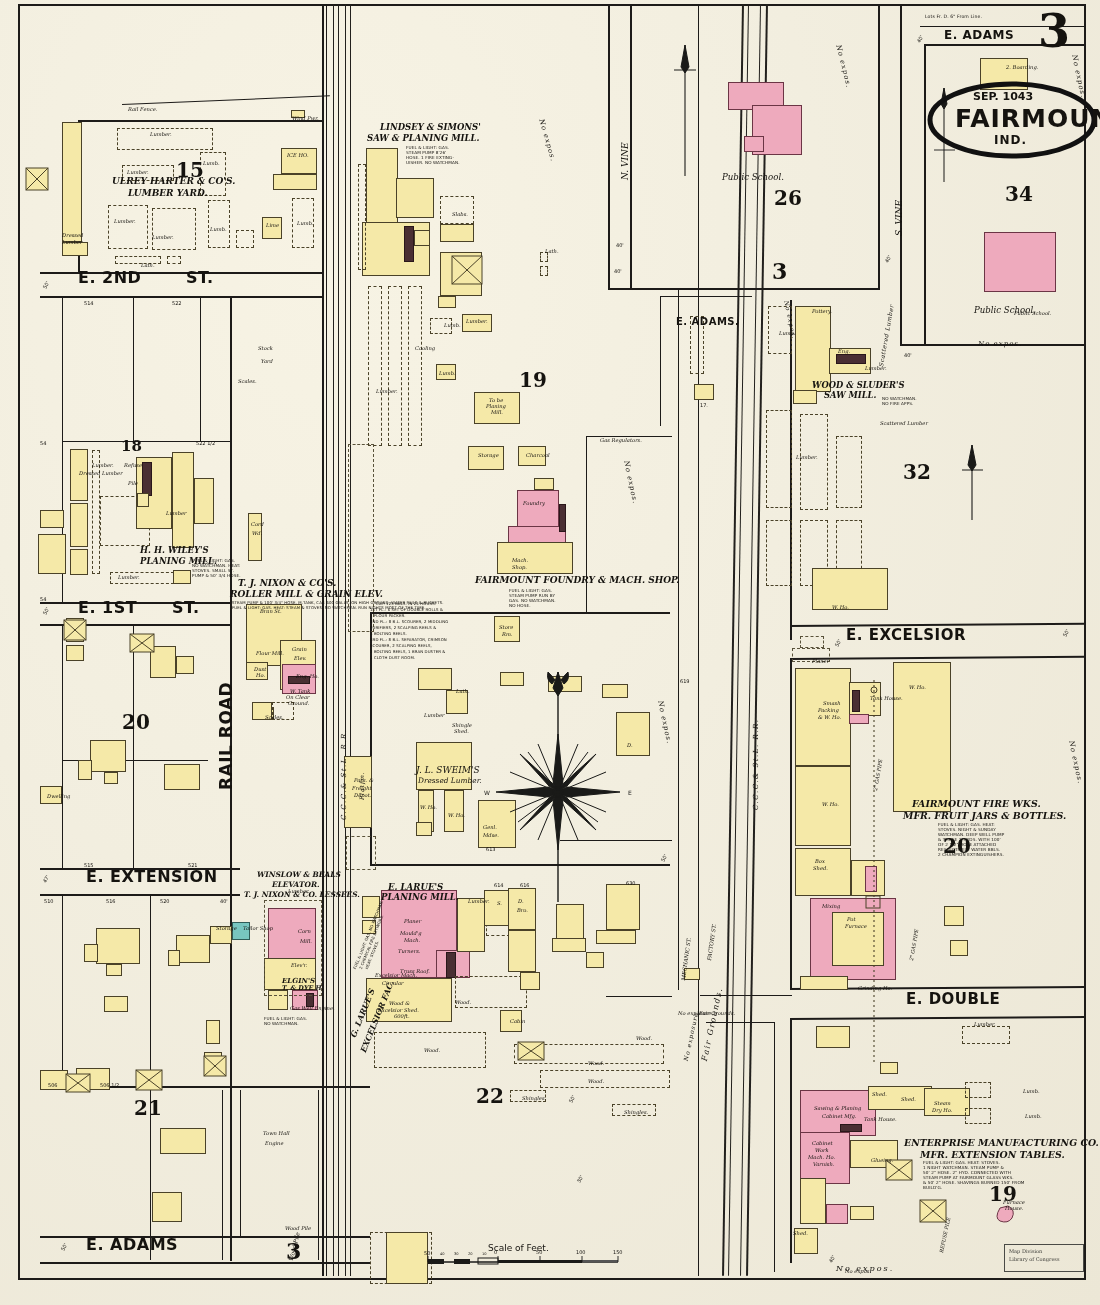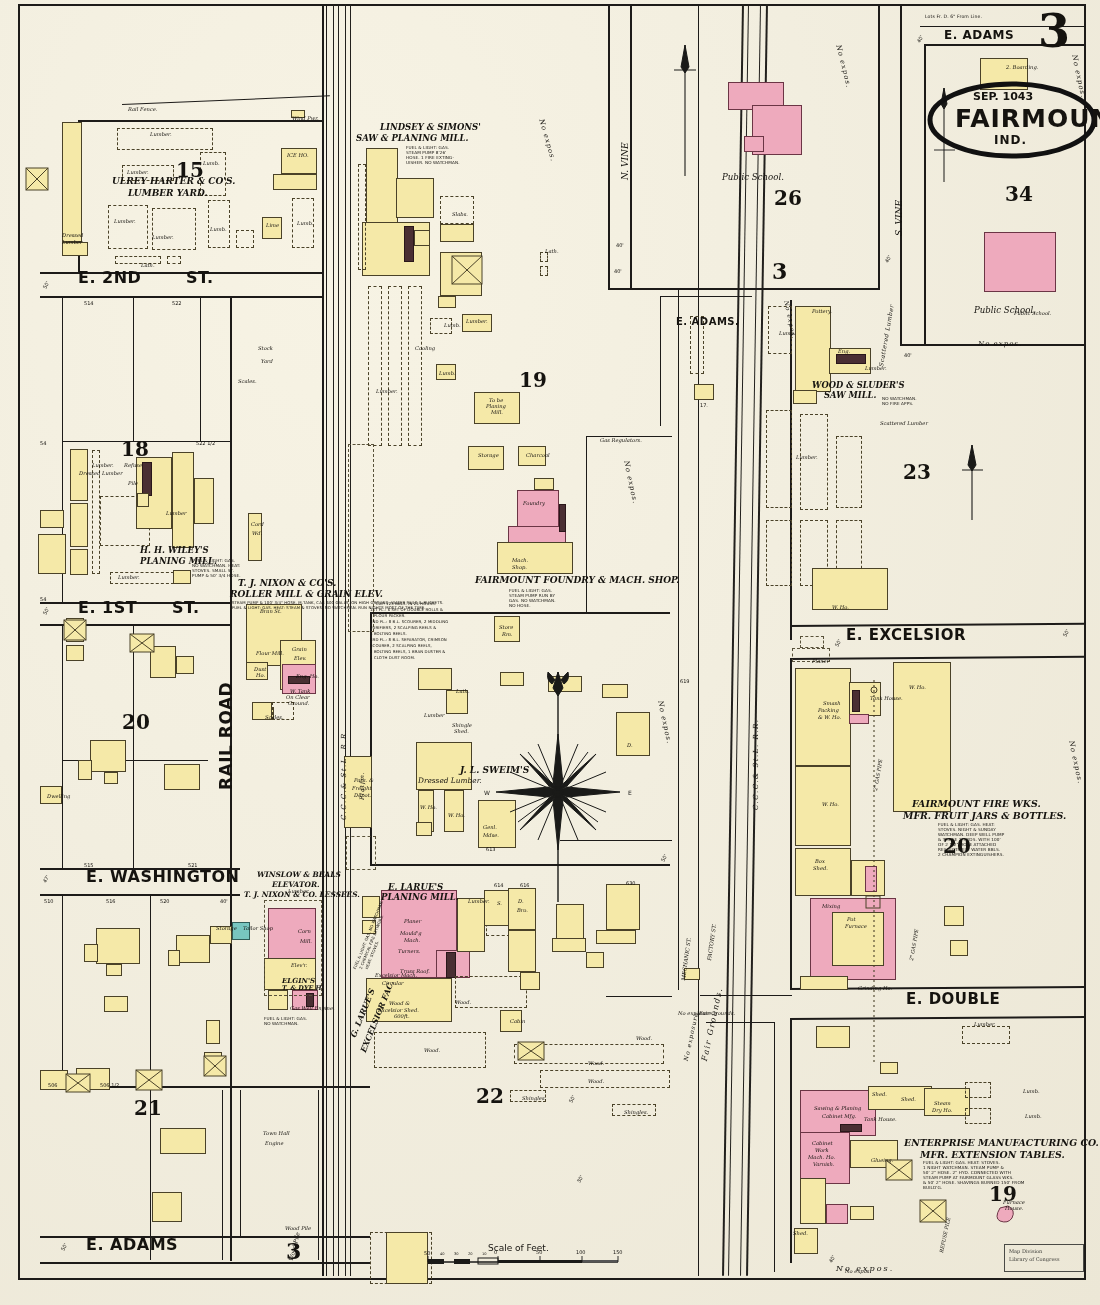--- a/index.html
+++ b/index.html
@@ -455,51 +455,51 @@
   <div class="lbl" style="left:994px;top:133px;font-size:12px;font-weight:700;letter-spacing:1px;font-family:'DejaVu Sans',sans-serif;">IND.</div>
 
   <div class="lbl sheetno" style="left:772px;top:258px;font-size:22px;">3</div>
   <div class="lbl sheetno" style="left:286px;top:1238px;font-size:22px;">3</div>
   <div class="lbl sheetno" style="left:982px;top:1228px;font-size:20px;color:#1a1a18;opacity:0;">3</div>
 
   <div class="lbl street" style="left:78px;top:268px;font-size:16px;">E. 2ND</div>
   <div class="lbl street" style="left:186px;top:268px;font-size:16px;">ST.</div>
   <div class="lbl street" style="left:78px;top:598px;font-size:16px;">E. 1ST</div>
   <div class="lbl street" style="left:172px;top:598px;font-size:16px;">ST.</div>
-  <div class="lbl street" style="left:86px;top:867px;font-size:16px;">E. WASHINGTON</div>
+  <div class="lbl street" style="left:86px;top:867px;font-size:16px;">E. EXTENSION</div>
   <div class="lbl street" style="left:86px;top:1235px;font-size:16px;">E. ADAMS</div>
   <div class="lbl street rot90" style="left:216px;top:790px;font-size:17px;">RAIL ROAD</div>
   <div class="lbl street" style="left:846px;top:626px;font-size:15px;">E. EXCELSIOR</div>
   <div class="lbl street" style="left:906px;top:990px;font-size:15px;">E. DOUBLE</div>
   <div class="lbl street" style="left:944px;top:28px;font-size:12px;">E. ADAMS</div>
   <div class="lbl street" style="left:676px;top:316px;font-size:10px;">E. ADAMS.</div>
   <div class="lbl script rot90" style="left:620px;top:180px;font-size:9px;">N. VINE</div>
   <div class="lbl script rot90" style="left:894px;top:236px;font-size:9px;">S. VINE</div>
 
   <div class="lbl script rot90" style="left:340px;top:820px;font-size:7px;letter-spacing:1.5px;">C.C.C.&amp; St.L. R.R.</div>
   <div class="lbl script rot90" style="left:358px;top:800px;font-size:6px;letter-spacing:1px;">Platfm.</div>
   <div class="lbl script rot90" style="left:752px;top:810px;font-size:7px;letter-spacing:1.5px;">C.C.C.&amp; St.L. R.R.</div>
 
   <div class="lbl blocknum" style="left:176px;top:158px;font-size:20px;">15</div>
-  <div class="lbl blocknum" style="left:121px;top:437px;font-size:20px;">18</div>
+  <div class="lbl blocknum" style="left:121px;top:437px;font-size:15px;">18</div>
   <div class="lbl blocknum" style="left:519px;top:368px;font-size:20px;">19</div>
   <div class="lbl blocknum" style="left:122px;top:710px;font-size:20px;">20</div>
   <div class="lbl blocknum" style="left:134px;top:1096px;font-size:20px;">21</div>
   <div class="lbl blocknum" style="left:476px;top:1084px;font-size:20px;">22</div>
-  <div class="lbl blocknum" style="left:903px;top:460px;font-size:20px;">23</div>
+  <div class="lbl blocknum" style="left:903px;top:460px;font-size:20px;">32</div>
   <div class="lbl blocknum" style="left:943px;top:834px;font-size:20px;">20</div>
   <div class="lbl blocknum" style="left:989px;top:1182px;font-size:20px;">19</div>
   <div class="lbl blocknum" style="left:774px;top:186px;font-size:20px;">26</div>
   <div class="lbl blocknum" style="left:1005px;top:182px;font-size:20px;">34</div>
 
   <div class="lbl script" style="left:112px;top:176px;font-size:9px;font-weight:700;">ULREY HARTER &amp; CO'S.</div>
   <div class="lbl script" style="left:128px;top:188px;font-size:9px;font-weight:700;">LUMBER YARD.</div>
 
   <div class="lbl script" style="left:380px;top:122px;font-size:8.5px;font-weight:700;">LINDSEY &amp; SIMONS'</div>
-  <div class="lbl script" style="left:356px;top:133px;font-size:8.5px;font-weight:700;">SAW &amp; PLANING MILL.</div>
+  <div class="lbl script" style="left:367px;top:133px;font-size:8.5px;font-weight:700;">SAW &amp; PLANING MILL.</div>
   <div class="lbl tiny" style="left:406px;top:145px;">FUEL &amp; LIGHT: GAS.</div>
   <div class="lbl tiny" style="left:406px;top:150px;">STEAM PUMP 8'26'</div>
   <div class="lbl tiny" style="left:406px;top:155px;">HOSE. 1 FIRE EXTING-</div>
   <div class="lbl tiny" style="left:406px;top:160px;">UISHER. NO WATCHMAN.</div>
 
   <div class="lbl script" style="left:140px;top:545px;font-size:8.5px;font-weight:700;">H. H. WILEY'S</div>
   <div class="lbl script" style="left:140px;top:556px;font-size:8.5px;font-weight:700;">PLANING MILL.</div>
   <div class="lbl tiny" style="left:192px;top:558px;">FUEL &amp; LIGHT: GAS.</div>
   <div class="lbl tiny" style="left:192px;top:563px;">NO WATCHMAN. HEAT:</div>
   <div class="lbl tiny" style="left:192px;top:568px;">STOVES. SMALL ST.</div>
@@ -519,21 +519,21 @@
   <div class="lbl tiny" style="left:370px;top:643px;font-size:3.9px;">SCOURER, 2 SCALPING REELS,</div>
   <div class="lbl tiny" style="left:370px;top:649px;font-size:3.9px;">2 BOLTING REELS, 1 BRAN DUSTER &amp;</div>
   <div class="lbl tiny" style="left:370px;top:655px;font-size:3.9px;">1 CLOTH DUST ROOM.</div>
 
   <div class="lbl script" style="left:475px;top:575px;font-size:9px;font-weight:700;">FAIRMOUNT FOUNDRY &amp; MACH. SHOP.</div>
   <div class="lbl tiny" style="left:509px;top:588px;">FUEL &amp; LIGHT: GAS.</div>
   <div class="lbl tiny" style="left:509px;top:593px;">STEAM PUMP RUN BY</div>
   <div class="lbl tiny" style="left:509px;top:598px;">GAS. NO WATCHMAN.</div>
   <div class="lbl tiny" style="left:509px;top:603px;">NO HOSE.</div>
 
-  <div class="lbl script" style="left:416px;top:765px;font-size:9px;font-weight:700;padding-left:44px;">J. L. SWEIM'S</div>
+  <div class="lbl script" style="left:416px;top:765px;font-size:9px;font-weight:400;">J. L. SWEIM'S</div>
   <div class="lbl script" style="left:418px;top:776px;font-size:7.4px;">Dressed Lumber.</div>
 
   <div class="lbl script" style="left:388px;top:882px;font-size:8.6px;font-weight:700;">E. LARUE'S</div>
   <div class="lbl script" style="left:381px;top:892px;font-size:8.6px;font-weight:700;">PLANING MILL.</div>
   <div class="lbl tiny rotn" style="left:352px;top:968px;transform:rotate(-68deg);font-size:3.9px;">FUEL &amp; LIGHT: GAS. NO WATCHMAN.</div>
   <div class="lbl tiny rotn" style="left:358px;top:968px;transform:rotate(-68deg);font-size:3.9px;">2 CHEMICAL FIRE EXTINGRS.</div>
   <div class="lbl tiny rotn" style="left:364px;top:968px;transform:rotate(-68deg);font-size:3.9px;">HEAT: STOVES.</div>
 
   <div class="lbl script rotn" style="left:348px;top:1035px;transform:rotate(-68deg);font-size:8px;font-weight:700;">G. LARUE'S</div>
   <div class="lbl script rotn" style="left:358px;top:1050px;transform:rotate(-68deg);font-size:8px;font-weight:700;">EXCELSIOR FAC.</div>

